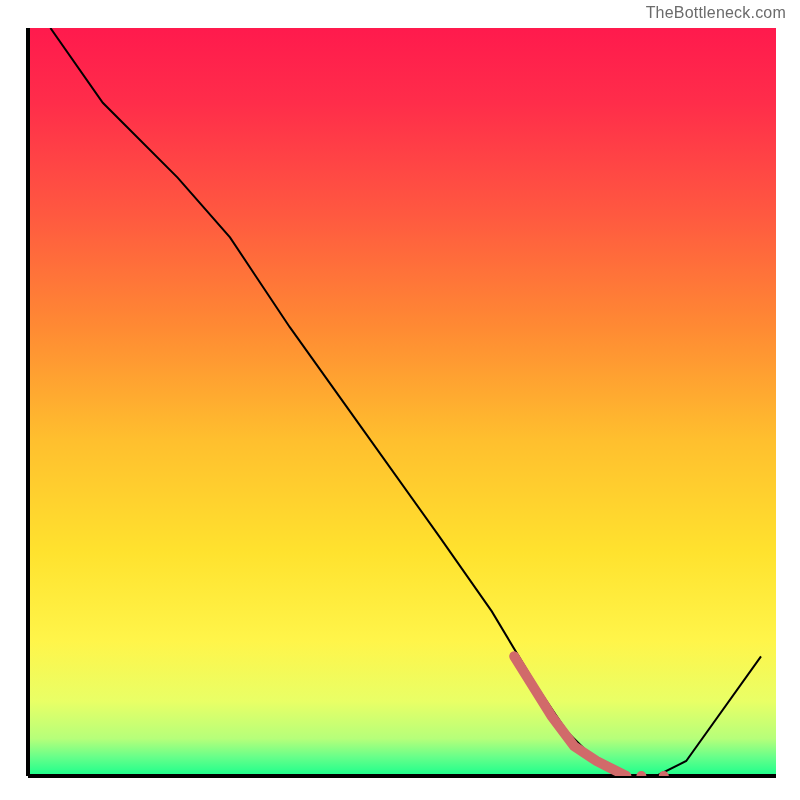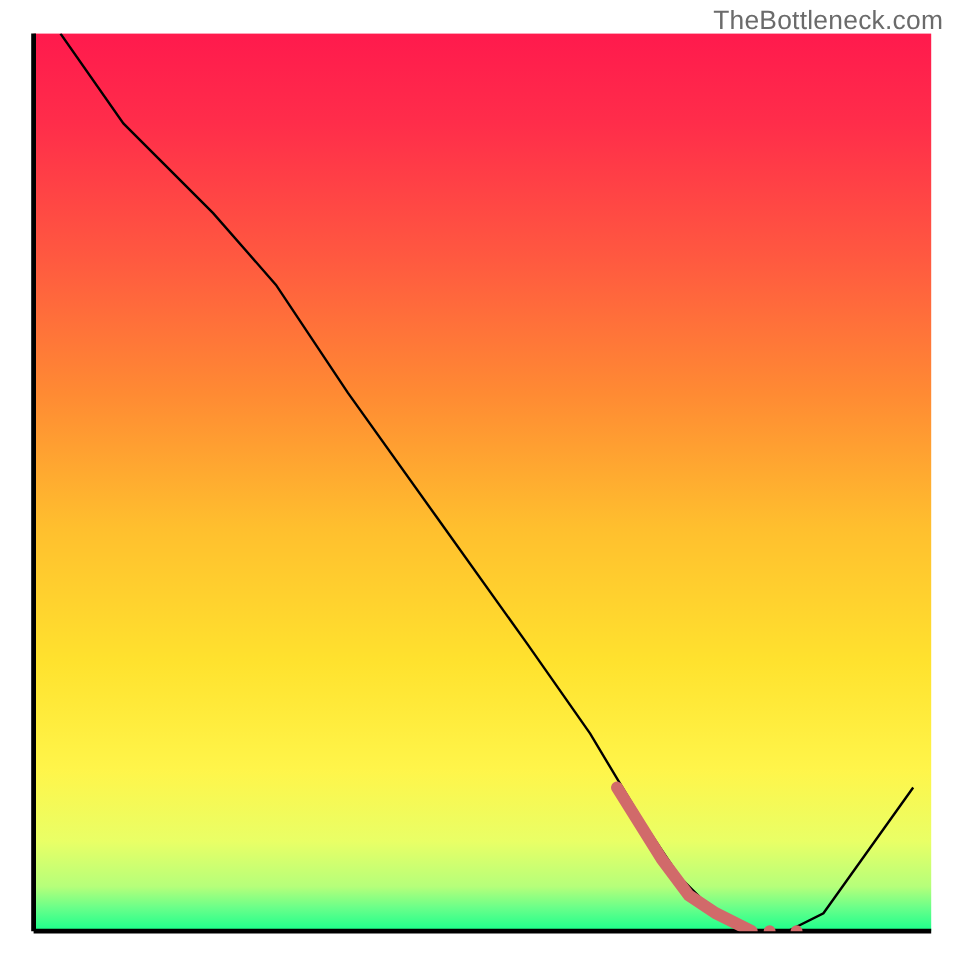--- a/index.html
+++ b/index.html
@@ -14,21 +14,21 @@
   .canvas {
     position: relative;
     width: 800px;
     height: 800px;
   }
   .watermark {
     position: absolute;
     top: 4px;
     right: 14px;
     color: #6b6b6b;
-    font-size: 22px;
+    font-size: 16px;
     font-weight: 400;
     letter-spacing: 0.2px;
     z-index: 20;
   }
   svg.chart {
     position: absolute;
     top: 0;
     left: 0;
     width: 800px;
     height: 800px;

